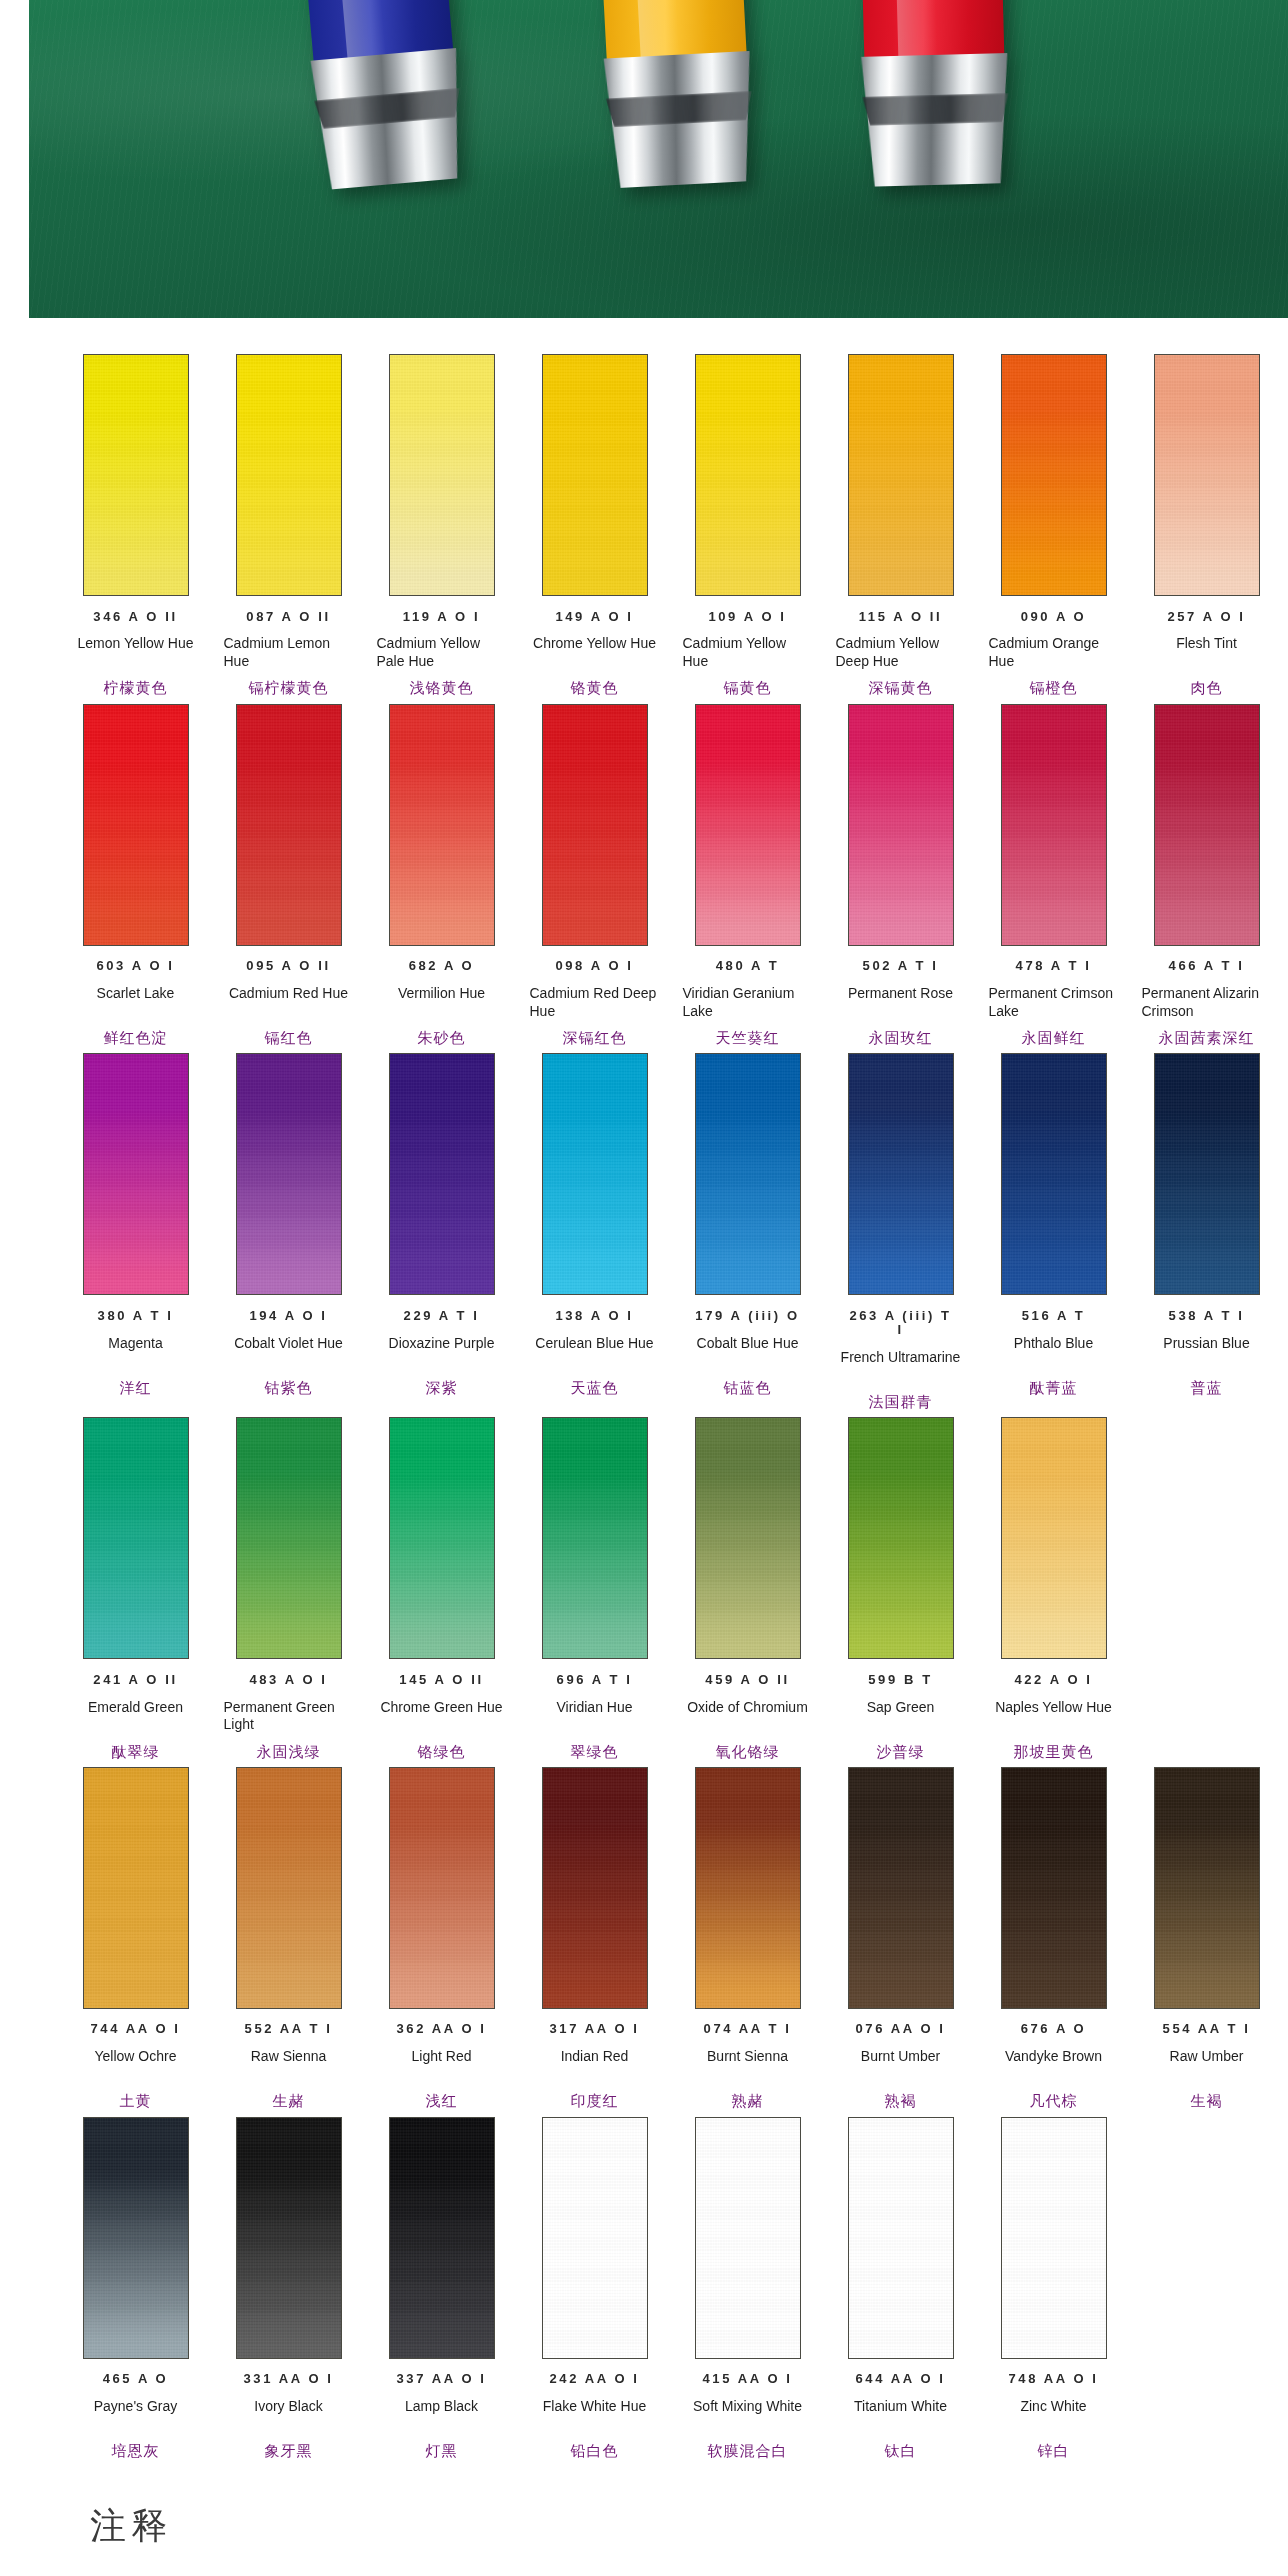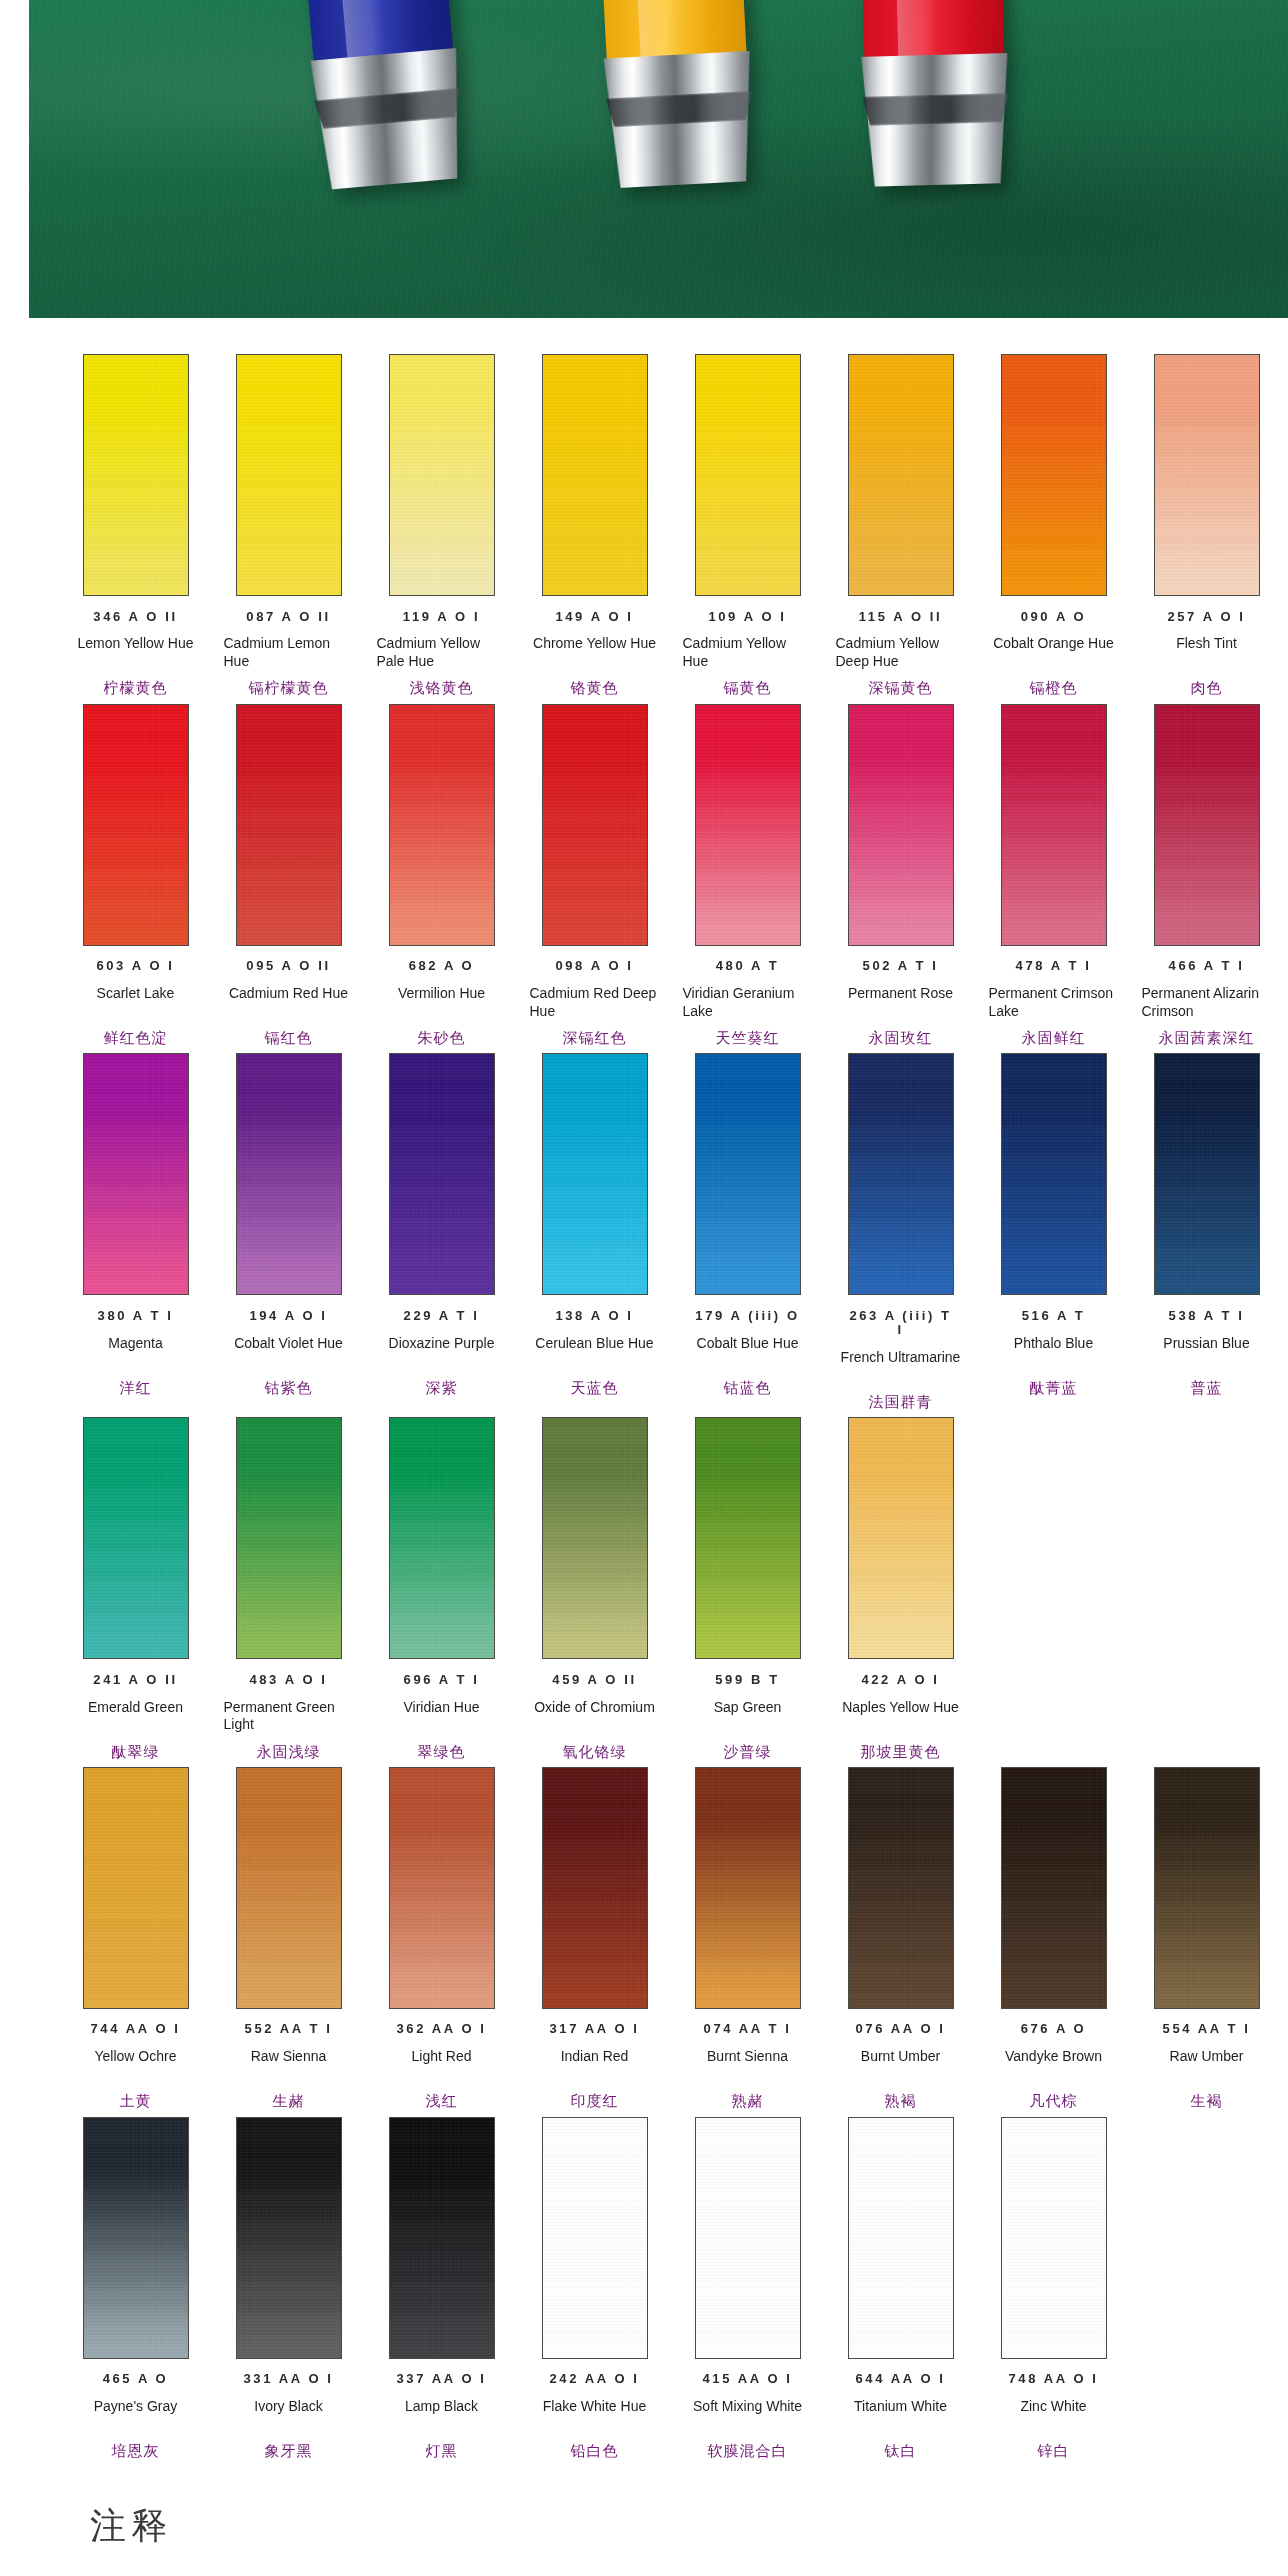--- a/index.html
+++ b/index.html
@@ -227,21 +227,21 @@
           </div>
           <div class="meta">115  A  O  II</div>
           <div class="name-en">Cadmium Yellow Deep Hue</div>
           <div class="name-cn">深镉黄色</div>
         </div>
         <div class="cell">
           <div class="swatch" style="background: linear-gradient(rgb(236, 90, 16) 0%, rgb(236, 90, 16) 22%, rgb(243, 146, 8) 92%, rgb(243, 146, 8) 100%);">
             <div class="grain"></div>
           </div>
           <div class="meta">090  A  O</div>
-          <div class="name-en">Cobalt Orange Hue</div>
+          <div class="name-en">Cadmium Orange Hue</div>
           <div class="name-cn">镉橙色</div>
         </div>
         <div class="cell">
           <div class="swatch" style="background: linear-gradient(rgb(240, 160, 126) 0%, rgb(240, 160, 126) 22%, rgb(246, 211, 189) 92%, rgb(246, 211, 189) 100%);">
             <div class="grain"></div>
           </div>
           <div class="meta">257  A  O  I</div>
           <div class="name-en">Flesh Tint</div>
           <div class="name-cn">肉色</div>
         </div>
@@ -390,20 +390,28 @@
         </div>
         <div class="cell">
           <div class="swatch" style="background: linear-gradient(rgb(26, 141, 63) 0%, rgb(26, 141, 63) 22%, rgb(139, 187, 85) 92%, rgb(139, 187, 85) 100%);">
             <div class="grain"></div>
           </div>
           <div class="meta">483  A  O  I</div>
           <div class="name-en">Permanent Green Light</div>
           <div class="name-cn">永固浅绿</div>
         </div>
         <div class="cell">
+          <div class="swatch" style="background: linear-gradient(rgb(0, 168, 92) 0%, rgb(0, 168, 92) 22%, rgb(125, 193, 153) 92%, rgb(125, 193, 153) 100%);">
+            <div class="grain"></div>
+          </div>
+          <div class="meta">145  A  O  II</div>
+          <div class="name-en">Chrome Green Hue</div>
+          <div class="name-cn">铬绿色</div>
+        </div>
+        <div class="cell">
           <div class="swatch" style="background: linear-gradient(rgb(0, 150, 78) 0%, rgb(0, 150, 78) 22%, rgb(114, 191, 154) 92%, rgb(114, 191, 154) 100%);">
             <div class="grain"></div>
           </div>
           <div class="meta">696  A  T  I</div>
           <div class="name-en">Viridian Hue</div>
           <div class="name-cn">翠绿色</div>
         </div>
         <div class="cell">
           <div class="swatch" style="background: linear-gradient(rgb(95, 122, 60) 0%, rgb(95, 122, 60) 22%, rgb(192, 194, 124) 92%, rgb(192, 194, 124) 100%);">
             <div class="grain"></div>

